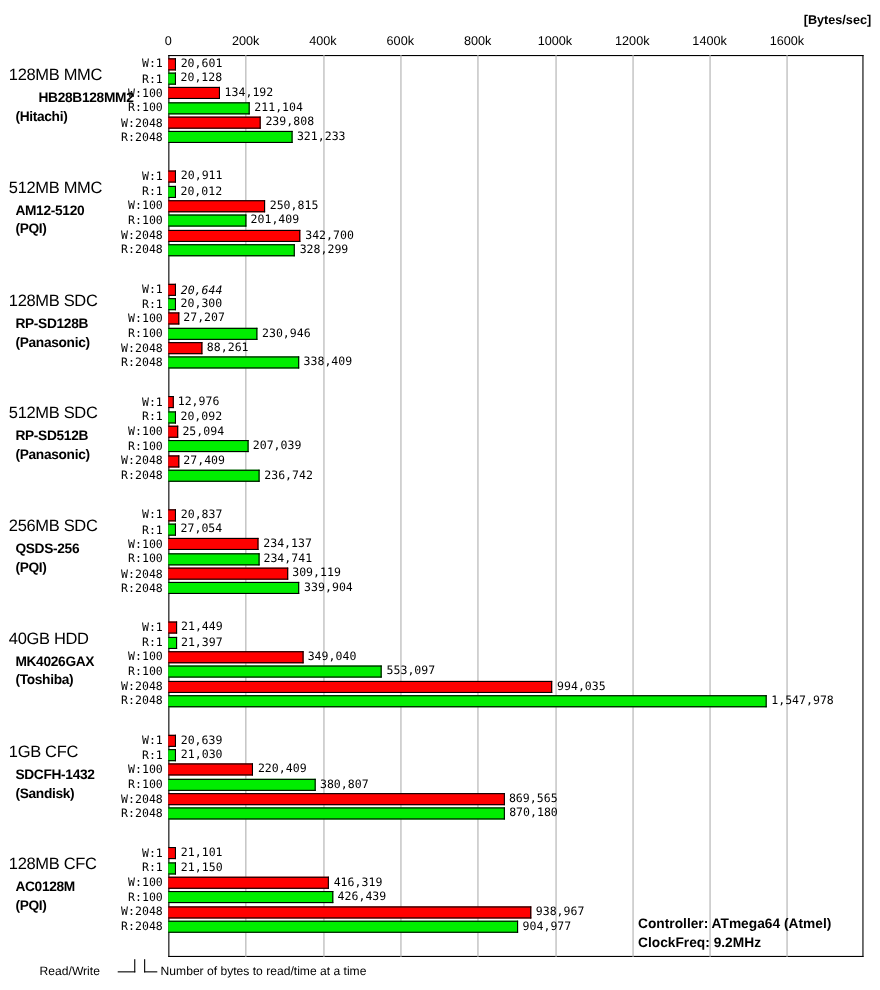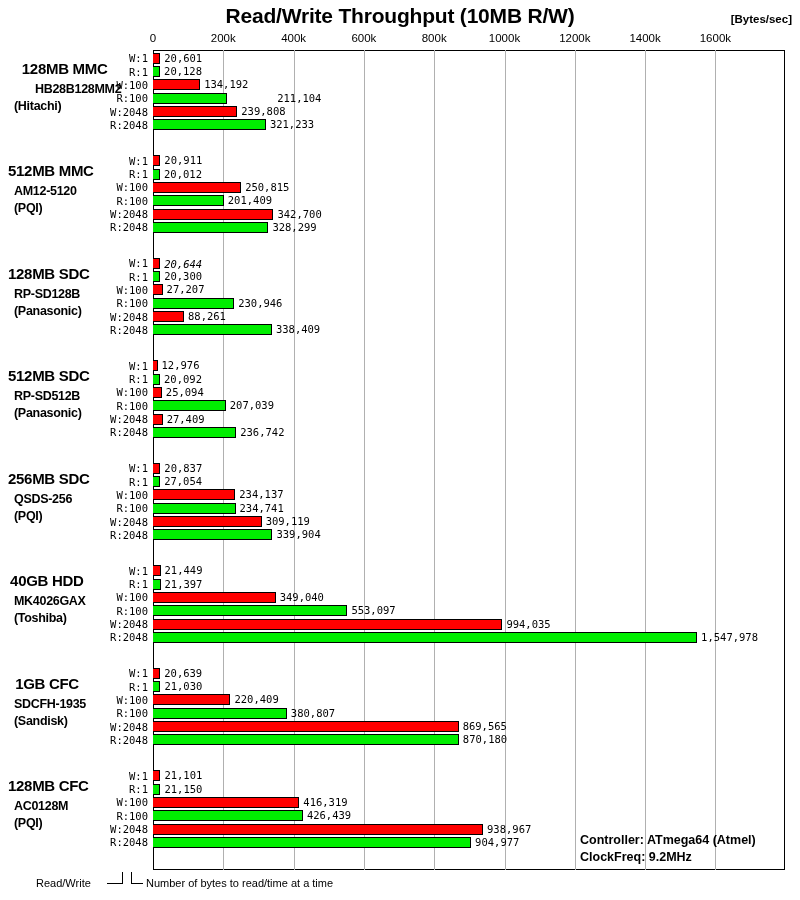--- a/index.html
+++ b/index.html
@@ -115,23 +115,22 @@
     line-height: 11px;
   }
   .group-label {
     position: absolute;
     left: 8px;
     white-space: nowrap;
     color: #000;
   }
   .group-name {
     font-size: 15px;
-    font-weight: bold;
+    font-weight: normal;
     letter-spacing: -0.3px;
-    text-align: center;
   }
   .group-model {
     font-size: 12.5px;
     font-weight: bold;
     letter-spacing: -0.3px;
   }
   .group-vendor {
     font-size: 12.5px;
     font-weight: bold;
     letter-spacing: -0.3px;
@@ -160,21 +159,20 @@
     position: absolute;
     border-right: 1px solid #000;
     border-bottom: 1px solid #000;
   }
 </style>
 </head>
 <body>
 
 <div id="page">
 
-  <div id="chart-title">Read/Write Throughput (10MB R/W)</div>
 
   <div id="unit-label">[Bytes/sec]</div>
 
   <div id="plot">
     <div id="axis-top"></div>
     <div id="axis-bottom"></div>
     <div id="axis-right"></div>
     <div id="gridlines">
         <div class="gridline" style="left: 70.3px;"></div>
         <div class="gridline" style="left: 140.6px;"></div>
@@ -198,21 +196,21 @@
         <div class="tick-label" style="left: 562.4px;">1600k</div>
       </div>
     <div id="bars">
         <div class="bar write" style="left: 0px; top: 2.7px; width: 7.24125px; height: 11px;"></div>
         <div class="bar-value" style="left: 11.2413px; top: 2.7px;">20,601</div>
         <div class="bar read" style="left: 0px; top: 16.05px; width: 7.07499px; height: 11px;"></div>
         <div class="bar-value" style="left: 11.075px; top: 16.05px;">20,128</div>
         <div class="bar write" style="left: 0px; top: 29.4px; width: 47.1685px; height: 11px;"></div>
         <div class="bar-value" style="left: 51.1685px; top: 29.4px;">134,192</div>
         <div class="bar read" style="left: 0px; top: 42.75px; width: 74.2031px; height: 11px;"></div>
-        <div class="bar-value" style="left: 78.2031px; top: 42.75px; margin-left: 46px;">211,104</div>
+        <div class="bar-value" style="left: 78.2031px; top: 42.75px;">211,104</div>
         <div class="bar write" style="left: 0px; top: 56.1px; width: 84.2925px; height: 11px;"></div>
         <div class="bar-value" style="left: 88.2925px; top: 56.1px;">239,808</div>
         <div class="bar read" style="left: 0px; top: 69.45px; width: 112.913px; height: 11px;"></div>
         <div class="bar-value" style="left: 116.913px; top: 69.45px;">321,233</div>
         <div class="bar write" style="left: 0px; top: 105.2px; width: 7.35022px; height: 11px;"></div>
         <div class="bar-value" style="left: 11.3502px; top: 105.2px;">20,911</div>
         <div class="bar read" style="left: 0px; top: 118.55px; width: 7.03422px; height: 11px;"></div>
         <div class="bar-value" style="left: 11.0342px; top: 118.55px;">20,012</div>
         <div class="bar write" style="left: 0px; top: 131.9px; width: 88.1615px; height: 11px;"></div>
         <div class="bar-value" style="left: 92.1615px; top: 131.9px;">250,815</div>
@@ -323,21 +321,21 @@
         <div class="group-model" style="margin-top: 5px; margin-left: 6px;">QSDS-256</div>
         <div class="group-vendor" style="margin-top: 3px; margin-left: 6px;">(PQI)</div>
       </div>
       <div class="group-label" style="top: 572.2px;">
         <div class="group-name">40GB HDD</div>
         <div class="group-model" style="margin-top: 5px; margin-left: 6px;">MK4026GAX</div>
         <div class="group-vendor" style="margin-top: 3px; margin-left: 6px;">(Toshiba)</div>
       </div>
       <div class="group-label" style="top: 674.7px;">
         <div class="group-name">1GB CFC</div>
-        <div class="group-model" style="margin-top: 5px; margin-left: 6px;">SDCFH-1935</div>
+        <div class="group-model" style="margin-top: 5px; margin-left: 6px;">SDCFH-1432</div>
         <div class="group-vendor" style="margin-top: 3px; margin-left: 6px;">(Sandisk)</div>
       </div>
       <div class="group-label" style="top: 777.2px;">
         <div class="group-name">128MB CFC</div>
         <div class="group-model" style="margin-top: 5px; margin-left: 6px;">AC0128M</div>
         <div class="group-vendor" style="margin-top: 3px; margin-left: 6px;">(PQI)</div>
       </div>
     </div>
   <div id="row-labels">
       <div class="row-label" style="right: auto; left: 0px; width: 148px; top: 53.2px; text-align: right;">W:1</div>

